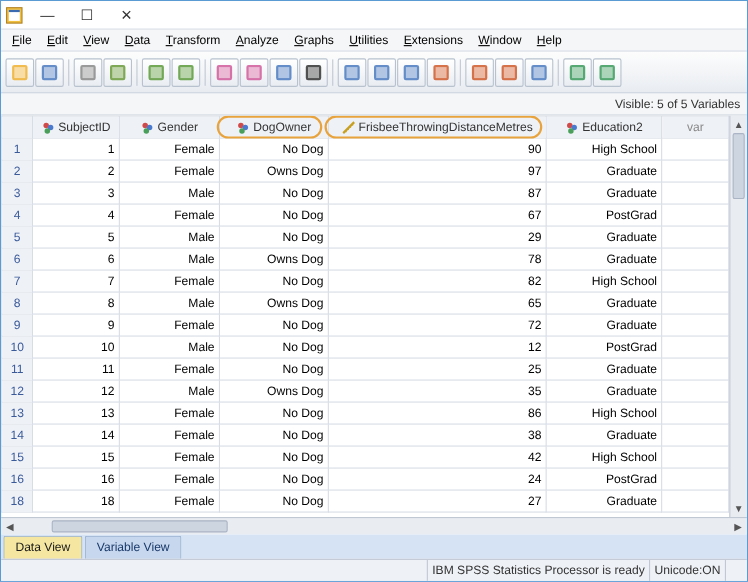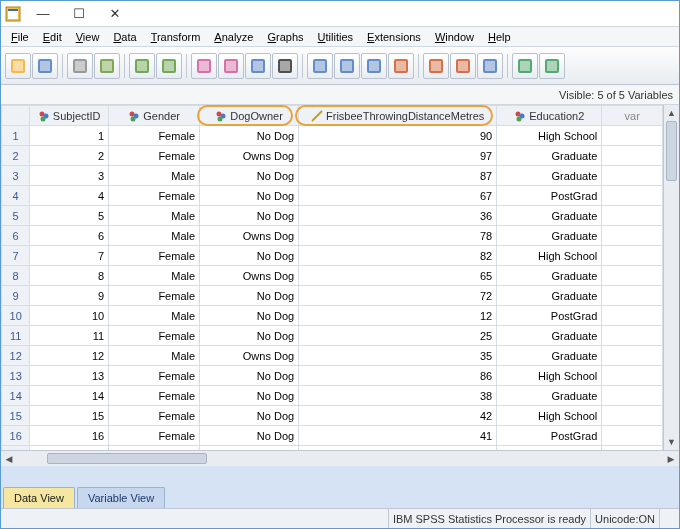--- a/index.html
+++ b/index.html
@@ -30,21 +30,21 @@
   .varcol { color: #888; }
   .annot { position: absolute; border: 2px solid #e8a33d; border-radius: 12px; pointer-events: none; }
   .vscroll { width: 16px; background: #e9edf2; border-left: 1px solid #c0c8d4; display:flex; flex-direction:column; }
   .vscroll .up,.vscroll .dn{height:16px;display:flex;align-items:center;justify-content:center;font-size:9px;color:#555;}
   .vscroll .track{flex:1;position:relative;}
   .vscroll .thumb{position:absolute;top:0;left:2px;right:2px;height:60px;background:#cdd5e0;border:1px solid #aab4c4;border-radius:2px;}
   .hscroll { height: 16px; background: #e9edf2; border-top: 1px solid #c0c8d4; display:flex;}
   .hscroll .lt,.hscroll .rt{width:16px;display:flex;align-items:center;justify-content:center;font-size:9px;color:#555;}
   .hscroll .track{flex:1;position:relative;}
   .hscroll .thumb{position:absolute;left:30px;top:2px;bottom:2px;width:160px;background:#cdd5e0;border:1px solid #aab4c4;border-radius:2px;}
-  .tabbar { height: 42px; background: #d5e3f4; display: flex; align-items: flex-end; padding: 0 2px; }
+  .tabbar { height: 22px; background: #d5e3f4; display: flex; align-items: flex-end; padding: 0 2px; }
   .tab { padding: 4px 10px; border: 1px solid #9ab2d1; border-bottom: none; margin-right: 2px; font-size: 11px; background: #c6d7ee; color: #1a3a6a; border-radius: 2px 2px 0 0; }
   .tab.active { background: #f5e7a1; color: #1a1a1a; }
   .statusbar { height: 20px; background: #eef1f5; border-top: 1px solid #c0c8d4; display: flex; align-items: center; font-size: 11px; color: #333; }
   .statusbar .seg { border-left: 1px solid #c0c8d4; padding: 0 4px; height: 100%; display:flex; align-items:center; }
   .statusbar .fill { flex: 1; }
 </style>
 </head>
 <body>
 
 <div class="window">
@@ -302,21 +302,21 @@
               <td>No Dog</td>
               <td>67</td>
               <td>PostGrad</td>
               <td></td>
             </tr>
             <tr>
               <th class="rowhead">5</th>
               <td>5</td>
               <td>Male</td>
               <td>No Dog</td>
-              <td>36</td>
+              <td>29</td>
               <td>Graduate</td>
               <td></td>
             </tr>
             <tr>
               <th class="rowhead">6</th>
               <td>6</td>
               <td>Male</td>
               <td>Owns Dog</td>
               <td>78</td>
               <td>Graduate</td>
@@ -401,21 +401,21 @@
               <td>No Dog</td>
               <td>42</td>
               <td>High School</td>
               <td></td>
             </tr>
             <tr>
               <th class="rowhead">16</th>
               <td>16</td>
               <td>Female</td>
               <td>No Dog</td>
-              <td>41</td>
+              <td>24</td>
               <td>PostGrad</td>
               <td></td>
             </tr>
             <tr>
               <th class="rowhead">18</th>
               <td>18</td>
               <td>Female</td>
               <td>No Dog</td>
               <td>27</td>
               <td>Graduate</td>

